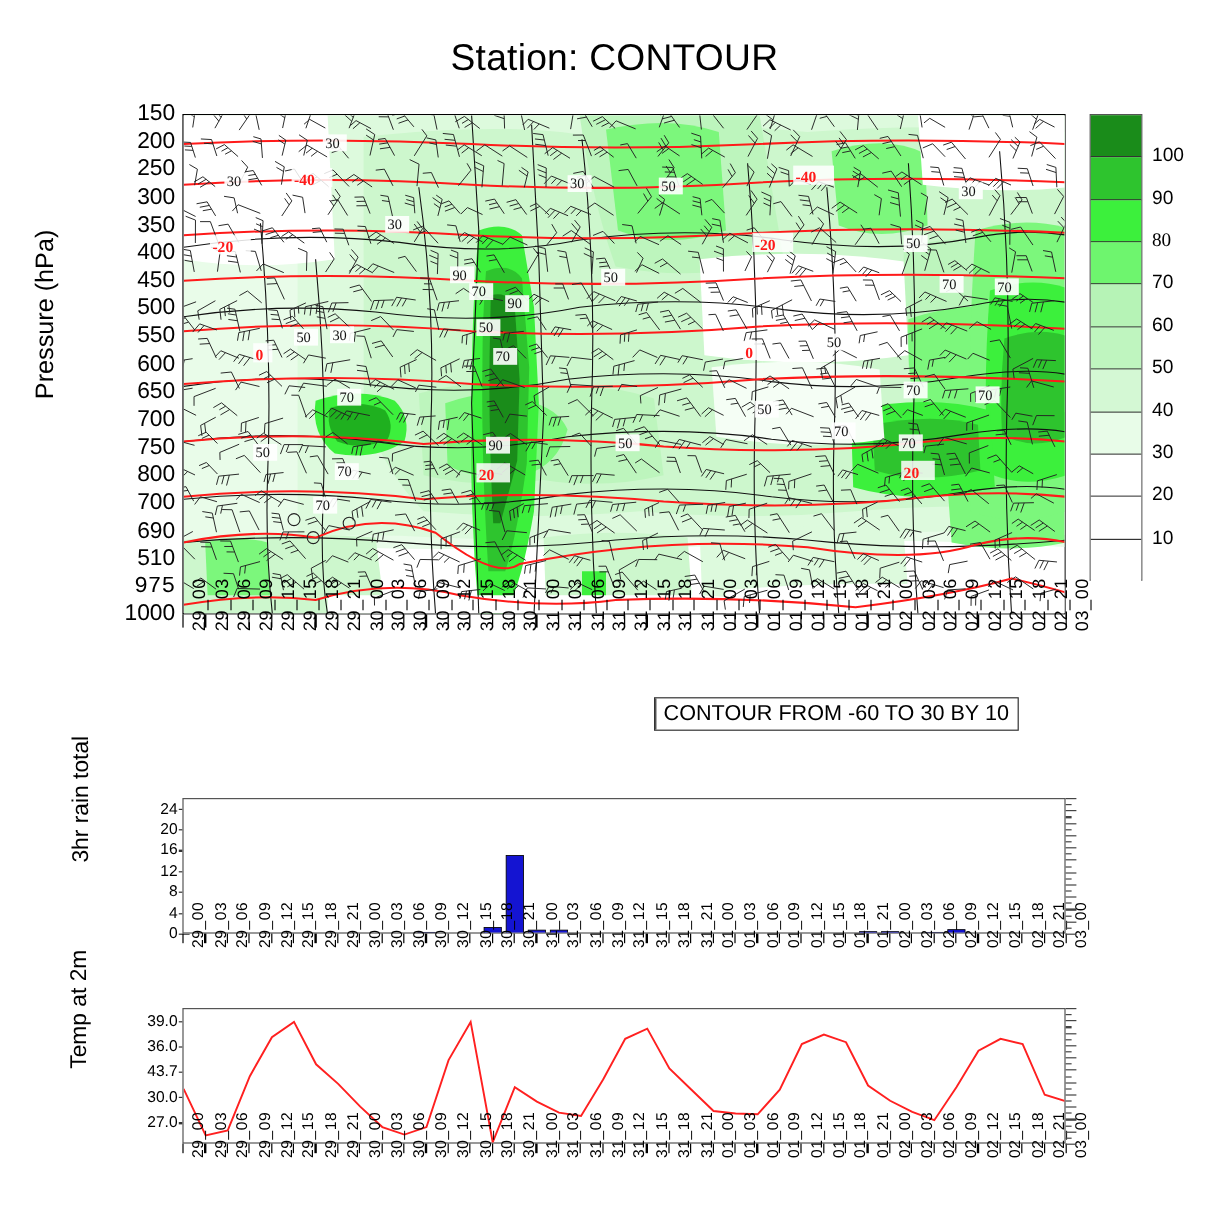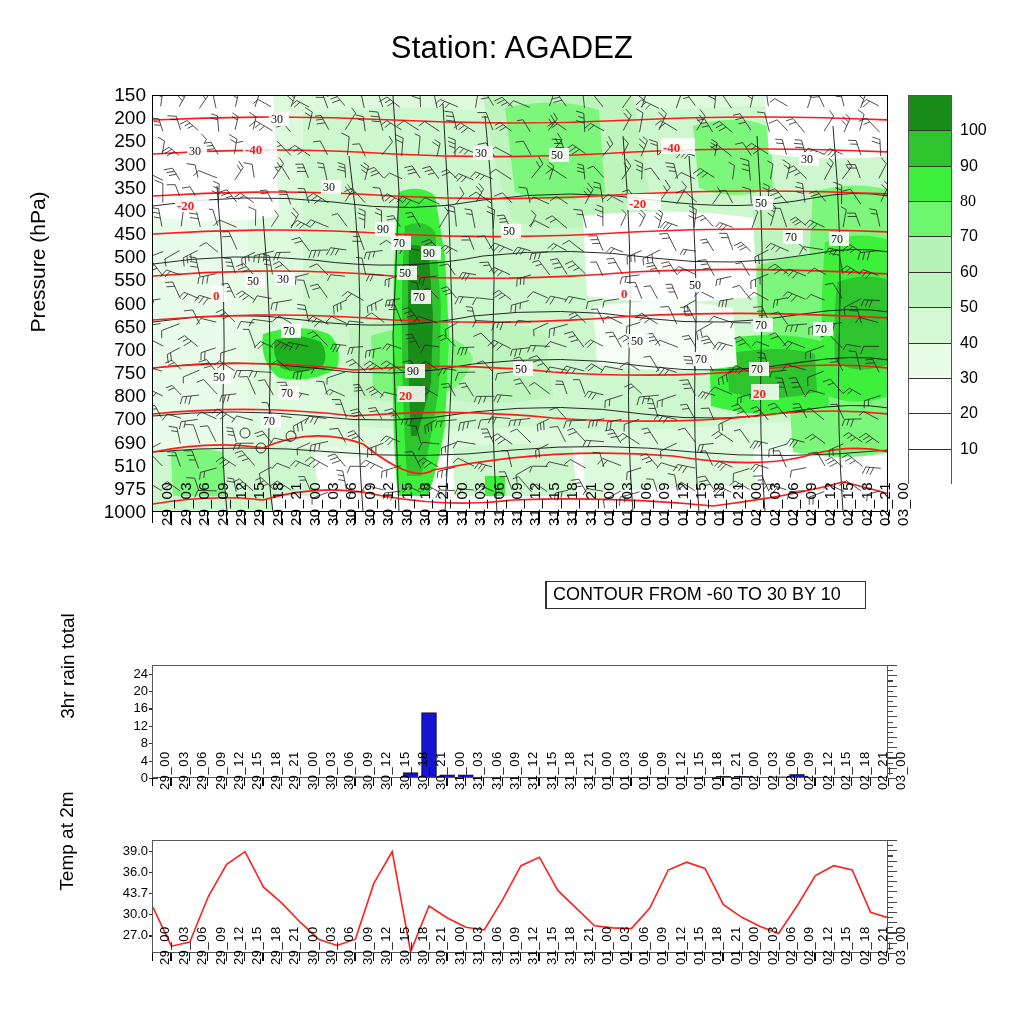--- a/index.html
+++ b/index.html
@@ -12,56 +12,56 @@
   #ylabel-main{left:-92px;top:250px;width:260px;text-align:center;transform:rotate(-90deg);font-size:21px;}
   .ytick-main{right:0;width:46px;text-align:right;font-size:19px;line-height:1;}
   #ymain-ticks{left:84px;top:95px;width:62px;height:417px;}
   .xlab{position:absolute;font-size:15px;white-space:nowrap;transform-origin:left top;transform:rotate(-90deg);letter-spacing:.5px;}
   .tickmark{position:absolute;background:#000;width:1.3px;}
   
   #cbar{left:908px;top:95px;width:44px;height:389px;border:1px solid #555;box-sizing:border-box;}
   .cbcell{width:100%;box-sizing:border-box;border-bottom:1px solid #333;}
   .cblabel{position:absolute;left:52px;font-size:16px;}
   
-  #contournote{left:545px;top:581px;border:1.2px solid #333;padding:2px 24px 3px 7px;font-size:18px;background:#fff;box-shadow:1px 0 0 #333 inset;}
+  #contournote{left:545px;top:581px;border:1.2px solid #333;padding:2px 7px 3px 7px;font-size:18px;background:#fff;box-shadow:1px 0 0 #333 inset;}
   
   #rainPanel{left:152px;top:665px;width:736px;height:113px;border:1.3px solid #555;box-sizing:border-box;background:#fff;overflow:hidden;}
   #rainLabel{left:-12px;top:655px;width:160px;text-align:center;transform:rotate(-90deg);transform-origin:center center;font-size:19px;}
   .rtick{position:absolute;right:0;text-align:right;font-size:13px;width:40px;line-height:1;}
   
   #tempPanel{left:152px;top:840px;width:736px;height:113px;border:1.3px solid #555;box-sizing:border-box;background:#fff;overflow:hidden;}
   #tempLabel{left:-18px;top:830px;width:170px;text-align:center;transform:rotate(-90deg);transform-origin:center center;font-size:19px;}
   .ttick{position:absolute;right:0;text-align:right;font-size:13px;width:46px;line-height:1;}
   .minitick{position:absolute;right:0;height:1.1px;background:#555;}
 </style>
 </head>
 <body>
 
-<div class="abs" id="title">Station: AGADEZ</div>
+<div class="abs" id="title">Station: CONTOUR</div>
 
 <div class="abs" id="ylabel-main">Pressure (hPa)</div>
 <div class="abs" id="ymain-ticks">
     <div class="abs ytick-main" style="top: -10px;">150</div>
     <div class="abs ytick-main" style="top: 13.1667px;">200</div>
     <div class="abs ytick-main" style="top: 36.3333px;">250</div>
     <div class="abs ytick-main" style="top: 59.5px;">300</div>
     <div class="abs ytick-main" style="top: 82.6667px;">350</div>
     <div class="abs ytick-main" style="top: 105.833px;">400</div>
     <div class="abs ytick-main" style="top: 129px;">450</div>
     <div class="abs ytick-main" style="top: 152.167px;">500</div>
     <div class="abs ytick-main" style="top: 175.333px;">550</div>
     <div class="abs ytick-main" style="top: 198.5px;">600</div>
     <div class="abs ytick-main" style="top: 221.667px;">650</div>
     <div class="abs ytick-main" style="top: 244.833px;">700</div>
     <div class="abs ytick-main" style="top: 268px;">750</div>
     <div class="abs ytick-main" style="top: 291.167px;">800</div>
     <div class="abs ytick-main" style="top: 314.333px;">700</div>
     <div class="abs ytick-main" style="top: 337.5px;">690</div>
     <div class="abs ytick-main" style="top: 360.667px;">510</div>
-    <div class="abs ytick-main" style="top: 383.833px;">975</div>
+    <div class="abs ytick-main" style="top: 383.833px; font-family: Liberation Mono, monospace;">975</div>
     <div class="abs ytick-main" style="top: 407px;">1000</div>
   </div>
 
 <div class="abs" id="mainPanel">
   <svg width="736" height="417" viewBox="0 0 736 417">
     <defs>
       <clipPath id="clipMain">
           <rect x="0" y="0" width="736" height="417"></rect>
         </clipPath>
       <pattern id="barbs" width="1" height="1"></pattern>

